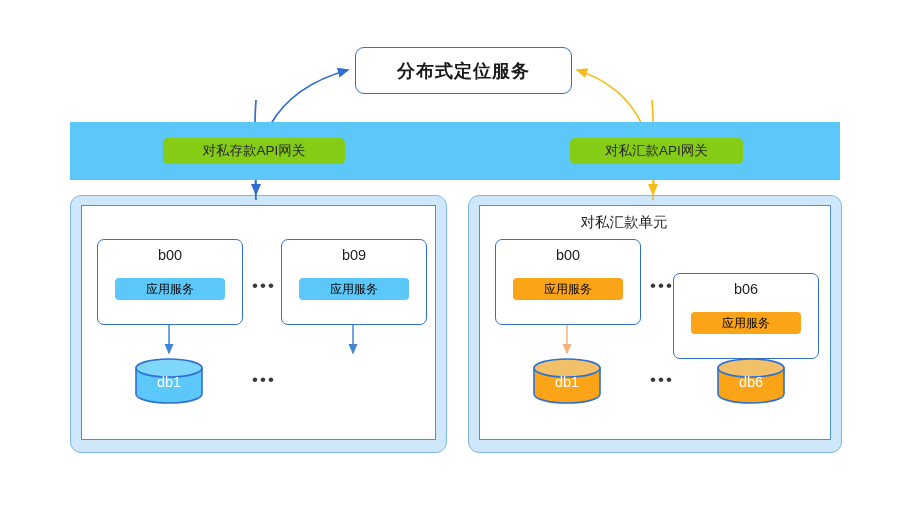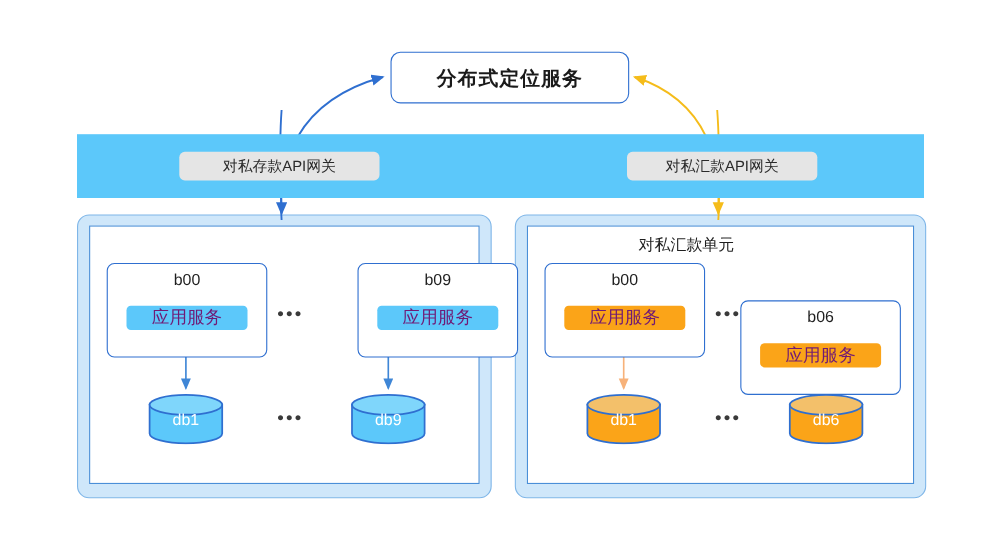--- a/index.html
+++ b/index.html
@@ -27,21 +27,21 @@
     font-size:18px;font-weight:bold;color:#1a1a1a;letter-spacing:1px;
   }
 
   
   .gateway-band{
     position:absolute;left:70px;top:122px;width:770px;height:58px;
     background:#5cc8fa;z-index:4;
   }
   .gw-pill{
     position:absolute;top:138px;height:26px;
-    background:#e5e5e5;border-radius:5px;
+    background:#84cc16;border-radius:5px;
     display:flex;align-items:center;justify-content:center;
     z-index:6;
   }
   .gw-pill span{font-size:13.5px;color:#2a2a2a;}
   #gw-left{left:163px;width:182px;}
   #gw-right{left:570px;width:173px;}
 
   
   .unit-shell{
     position:absolute;top:195px;height:256px;
@@ -76,25 +76,25 @@
   }
   .bnode .bname{
     position:absolute;left:0;top:7px;width:100%;
     text-align:center;font-size:14.5px;color:#1f1f1f;
   }
   .svc-pill{
     position:absolute;left:17px;top:38px;width:110px;height:22px;
     border-radius:4px;
     display:flex;align-items:center;justify-content:center;
   }
-  .svc-pill span{font-size:16px;color:#701a75;}
+  .svc-pill span{font-size:12px;color:#000000;}
   .svc-blue{background:#5cc8fa;}
   .svc-orange{background:#fba418;}
 
-  #b-l1{left:97px;} #b-l2{left:281px;margin-left:44px;}
+  #b-l1{left:97px;} #b-l2{left:281px;}
   #b-r1{left:495px;} #b-r2{left:673px;margin-top:34px;}
 
   .ellipsis{
     position:absolute;height:16px;
     display:flex;align-items:center;justify-content:center;
     font-size:17px;letter-spacing:2px;color:#3a3a3a;line-height:10px;
     z-index:5;
   }
   #ell-top-left{left:249px;top:278px;width:30px;}
   #ell-top-right{left:647px;top:278px;width:30px;}
@@ -182,27 +182,20 @@
   <div class="db" id="db-l1">
     <svg width="70" height="46" viewBox="0 0 70 46">
       <path d="M2,10 L2,36 A33,9 0 0 0 68,36 L68,10 Z" fill="#5cc8fa" stroke="#2f6fd0" stroke-width="1.6"></path>
       <ellipse cx="35" cy="10" rx="33" ry="9" fill="#7fd6fb" stroke="#2f6fd0" stroke-width="1.6"></ellipse>
     </svg>
     <div class="dblabel">db1</div>
   </div>
 
   <div class="ellipsis" id="ell-db-left">•••</div>
 
-  <div class="db" id="db-l2">
-    <svg width="70" height="46" viewBox="0 0 70 46">
-      <path d="M2,10 L2,36 A33,9 0 0 0 68,36 L68,10 Z" fill="#5cc8fa" stroke="#2f6fd0" stroke-width="1.6"></path>
-      <ellipse cx="35" cy="10" rx="33" ry="9" fill="#7fd6fb" stroke="#2f6fd0" stroke-width="1.6"></ellipse>
-    </svg>
-    <div class="dblabel">db9</div>
-  </div>
 
   <div class="unit-shell" id="shell-right"></div>
   <div class="unit-inner" id="inner-right"></div>
   <div class="unit-title" id="title-right">
     <span>对私汇款单元</span>
   </div>
 
   <div class="bnode" id="b-r1">
     <div class="bname">b00</div>
     <div class="svc-pill svc-orange">

